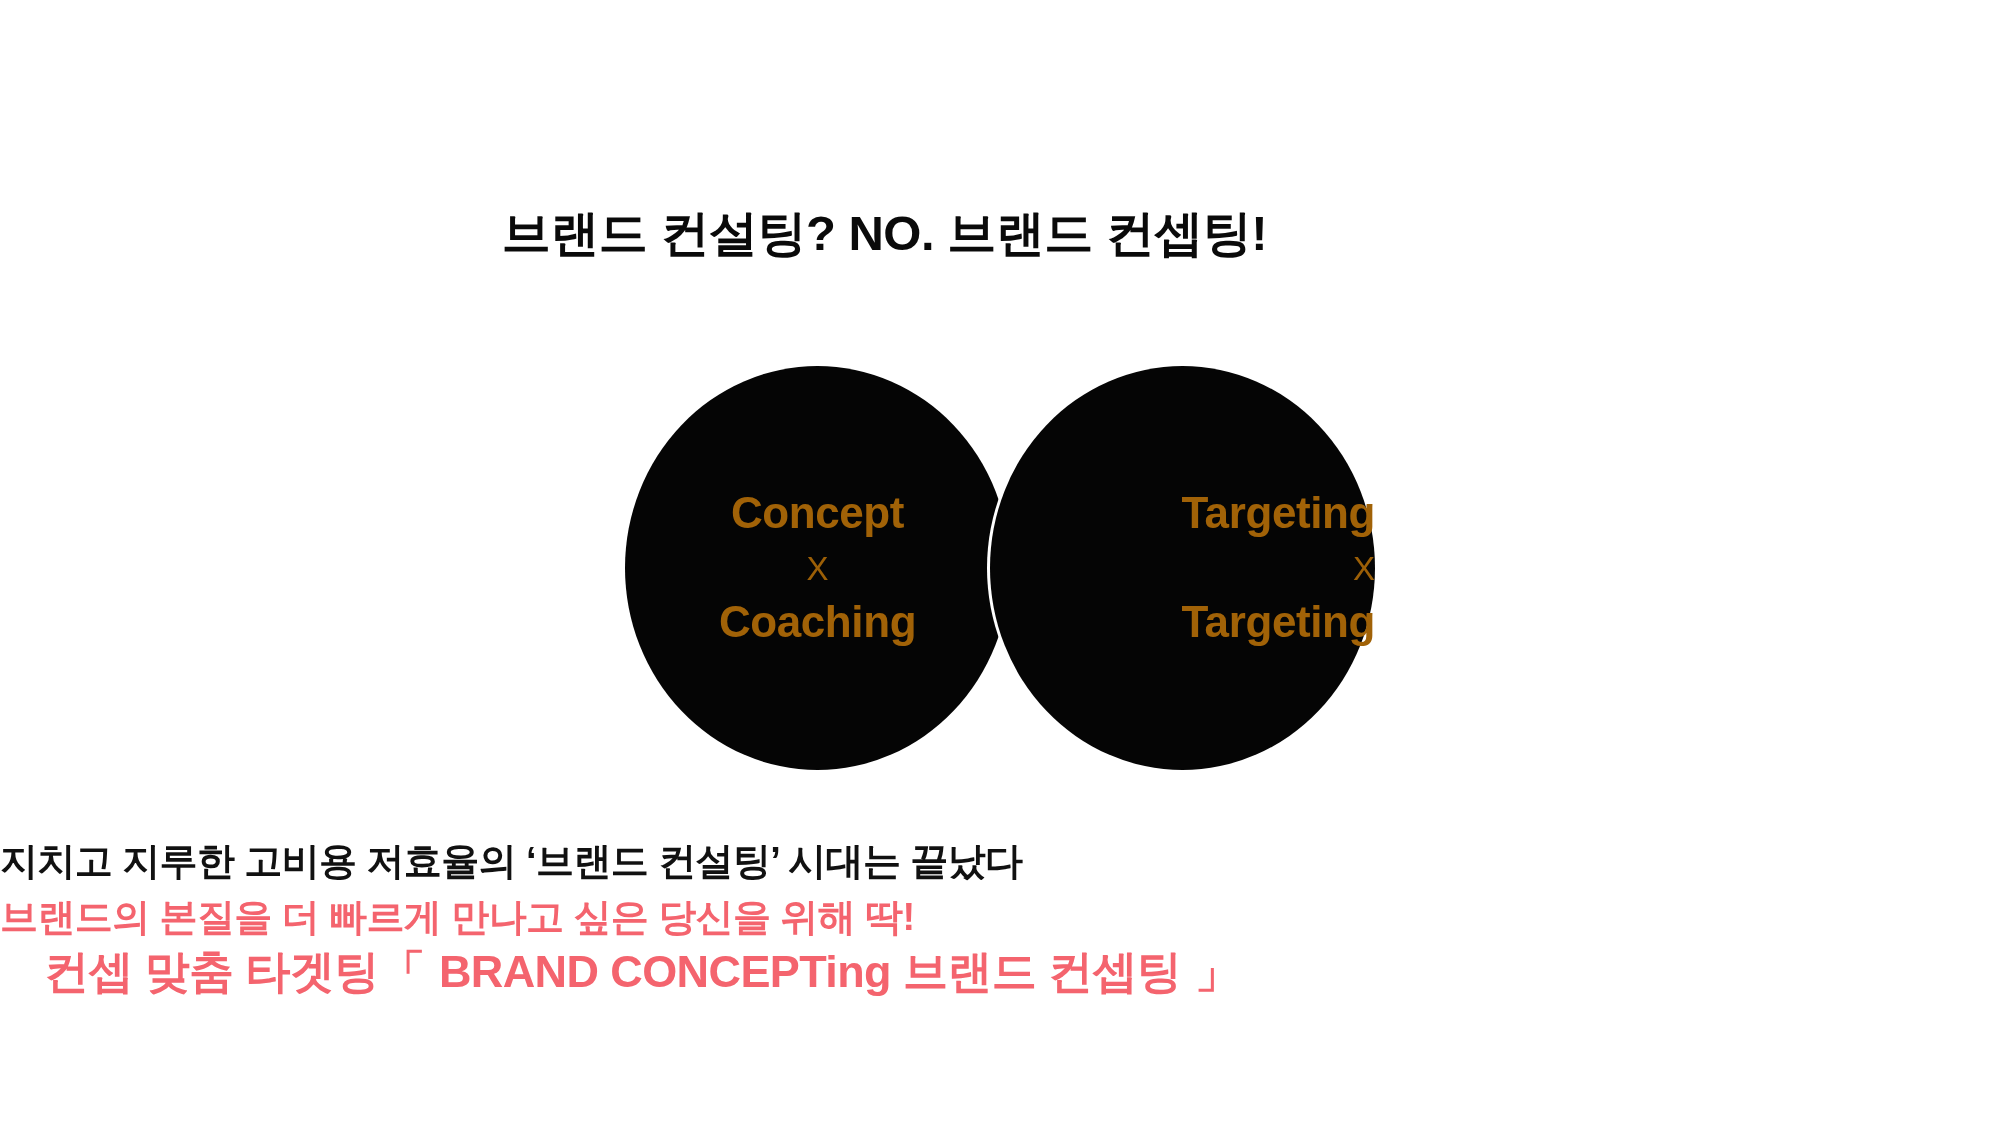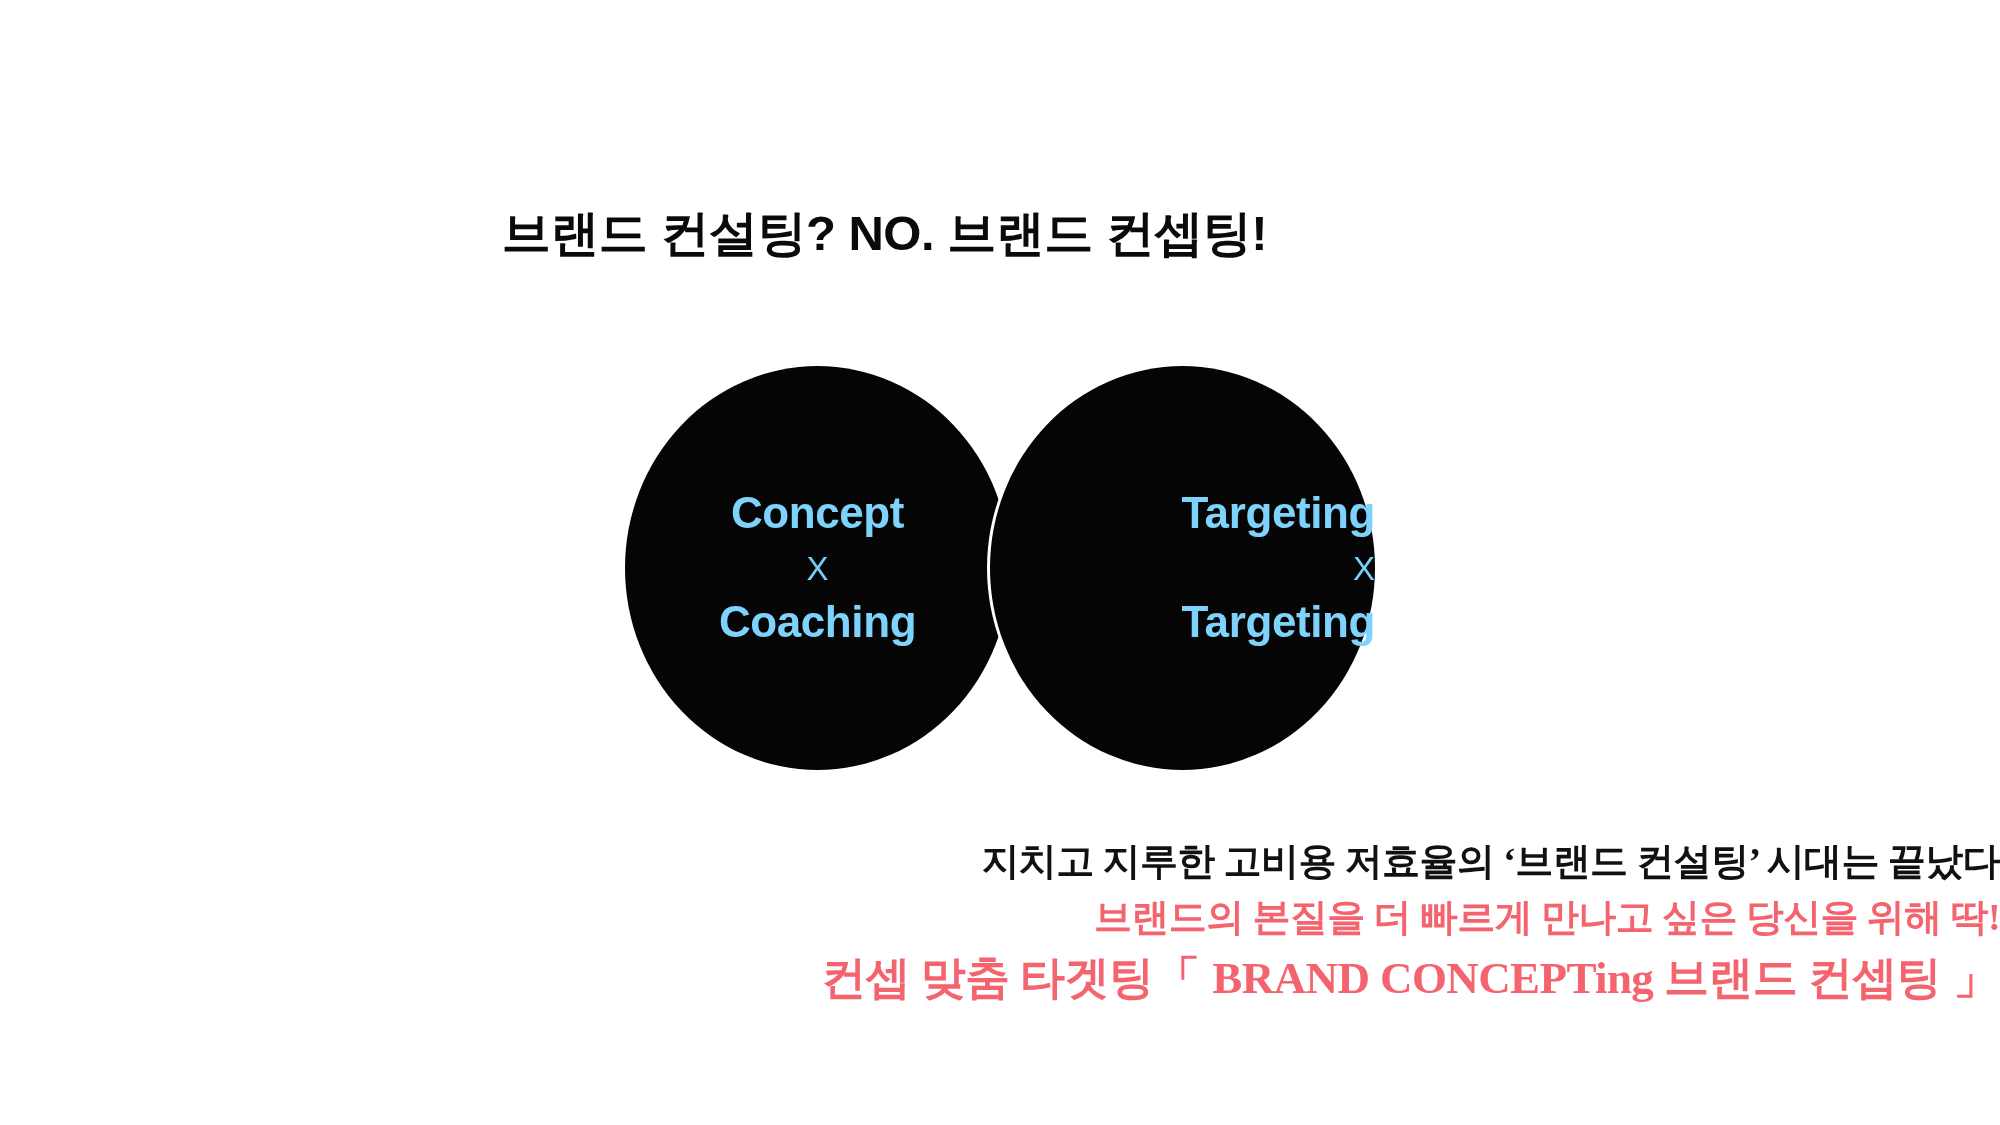--- a/index.html
+++ b/index.html
@@ -52,21 +52,21 @@
   .circle {
     position: relative;
     width: 385px;
     height: 404px;
     border-radius: 50%;
     background: #050505;
     display: flex;
     flex-direction: column;
     justify-content: center;
     align-items: center;
-    color: #7dd3fc;
+    color: #a16207;
     box-sizing: border-box;
   }
   .circle-left  { margin-right: -10px; }
   .circle-right { margin-left: -10px; z-index: 2; box-shadow: -3px 0 0 0 #ffffff; align-items: flex-end; }
 
   .circle-line {
     font-size: 44px;
     font-weight: 700;
     letter-spacing: -0.4px;
     line-height: 1.06;
@@ -80,40 +80,38 @@
     letter-spacing: 0;
     opacity: 0.97;
   }
 
   
   .bottom-copy {
     position: absolute;
     top: 836px;
     left: 0;
     width: 2000px;
-    text-align: right;
-    font-family: Liberation Serif, serif;
+    text-align: left;
   }
   .copy-line {
     white-space: nowrap;
     letter-spacing: -0.6px;
   }
   .copy-line-1 {
     font-size: 38px;
     font-weight: 700;
     color: #111111;
     line-height: 1.32;
     margin-bottom: 6px;
   }
   .copy-line-2 {
     font-size: 38px;
     font-weight: 700;
     color: #F4646E;
     line-height: 1.32;
-    margin-bottom: 6px;
   }
   .copy-line-3 {
     font-size: 45px;
     font-weight: 700;
     color: #F4646E;
     line-height: 1.34;
     padding-left: 44px;
   }
   .bracket {
     font-weight: 700;

